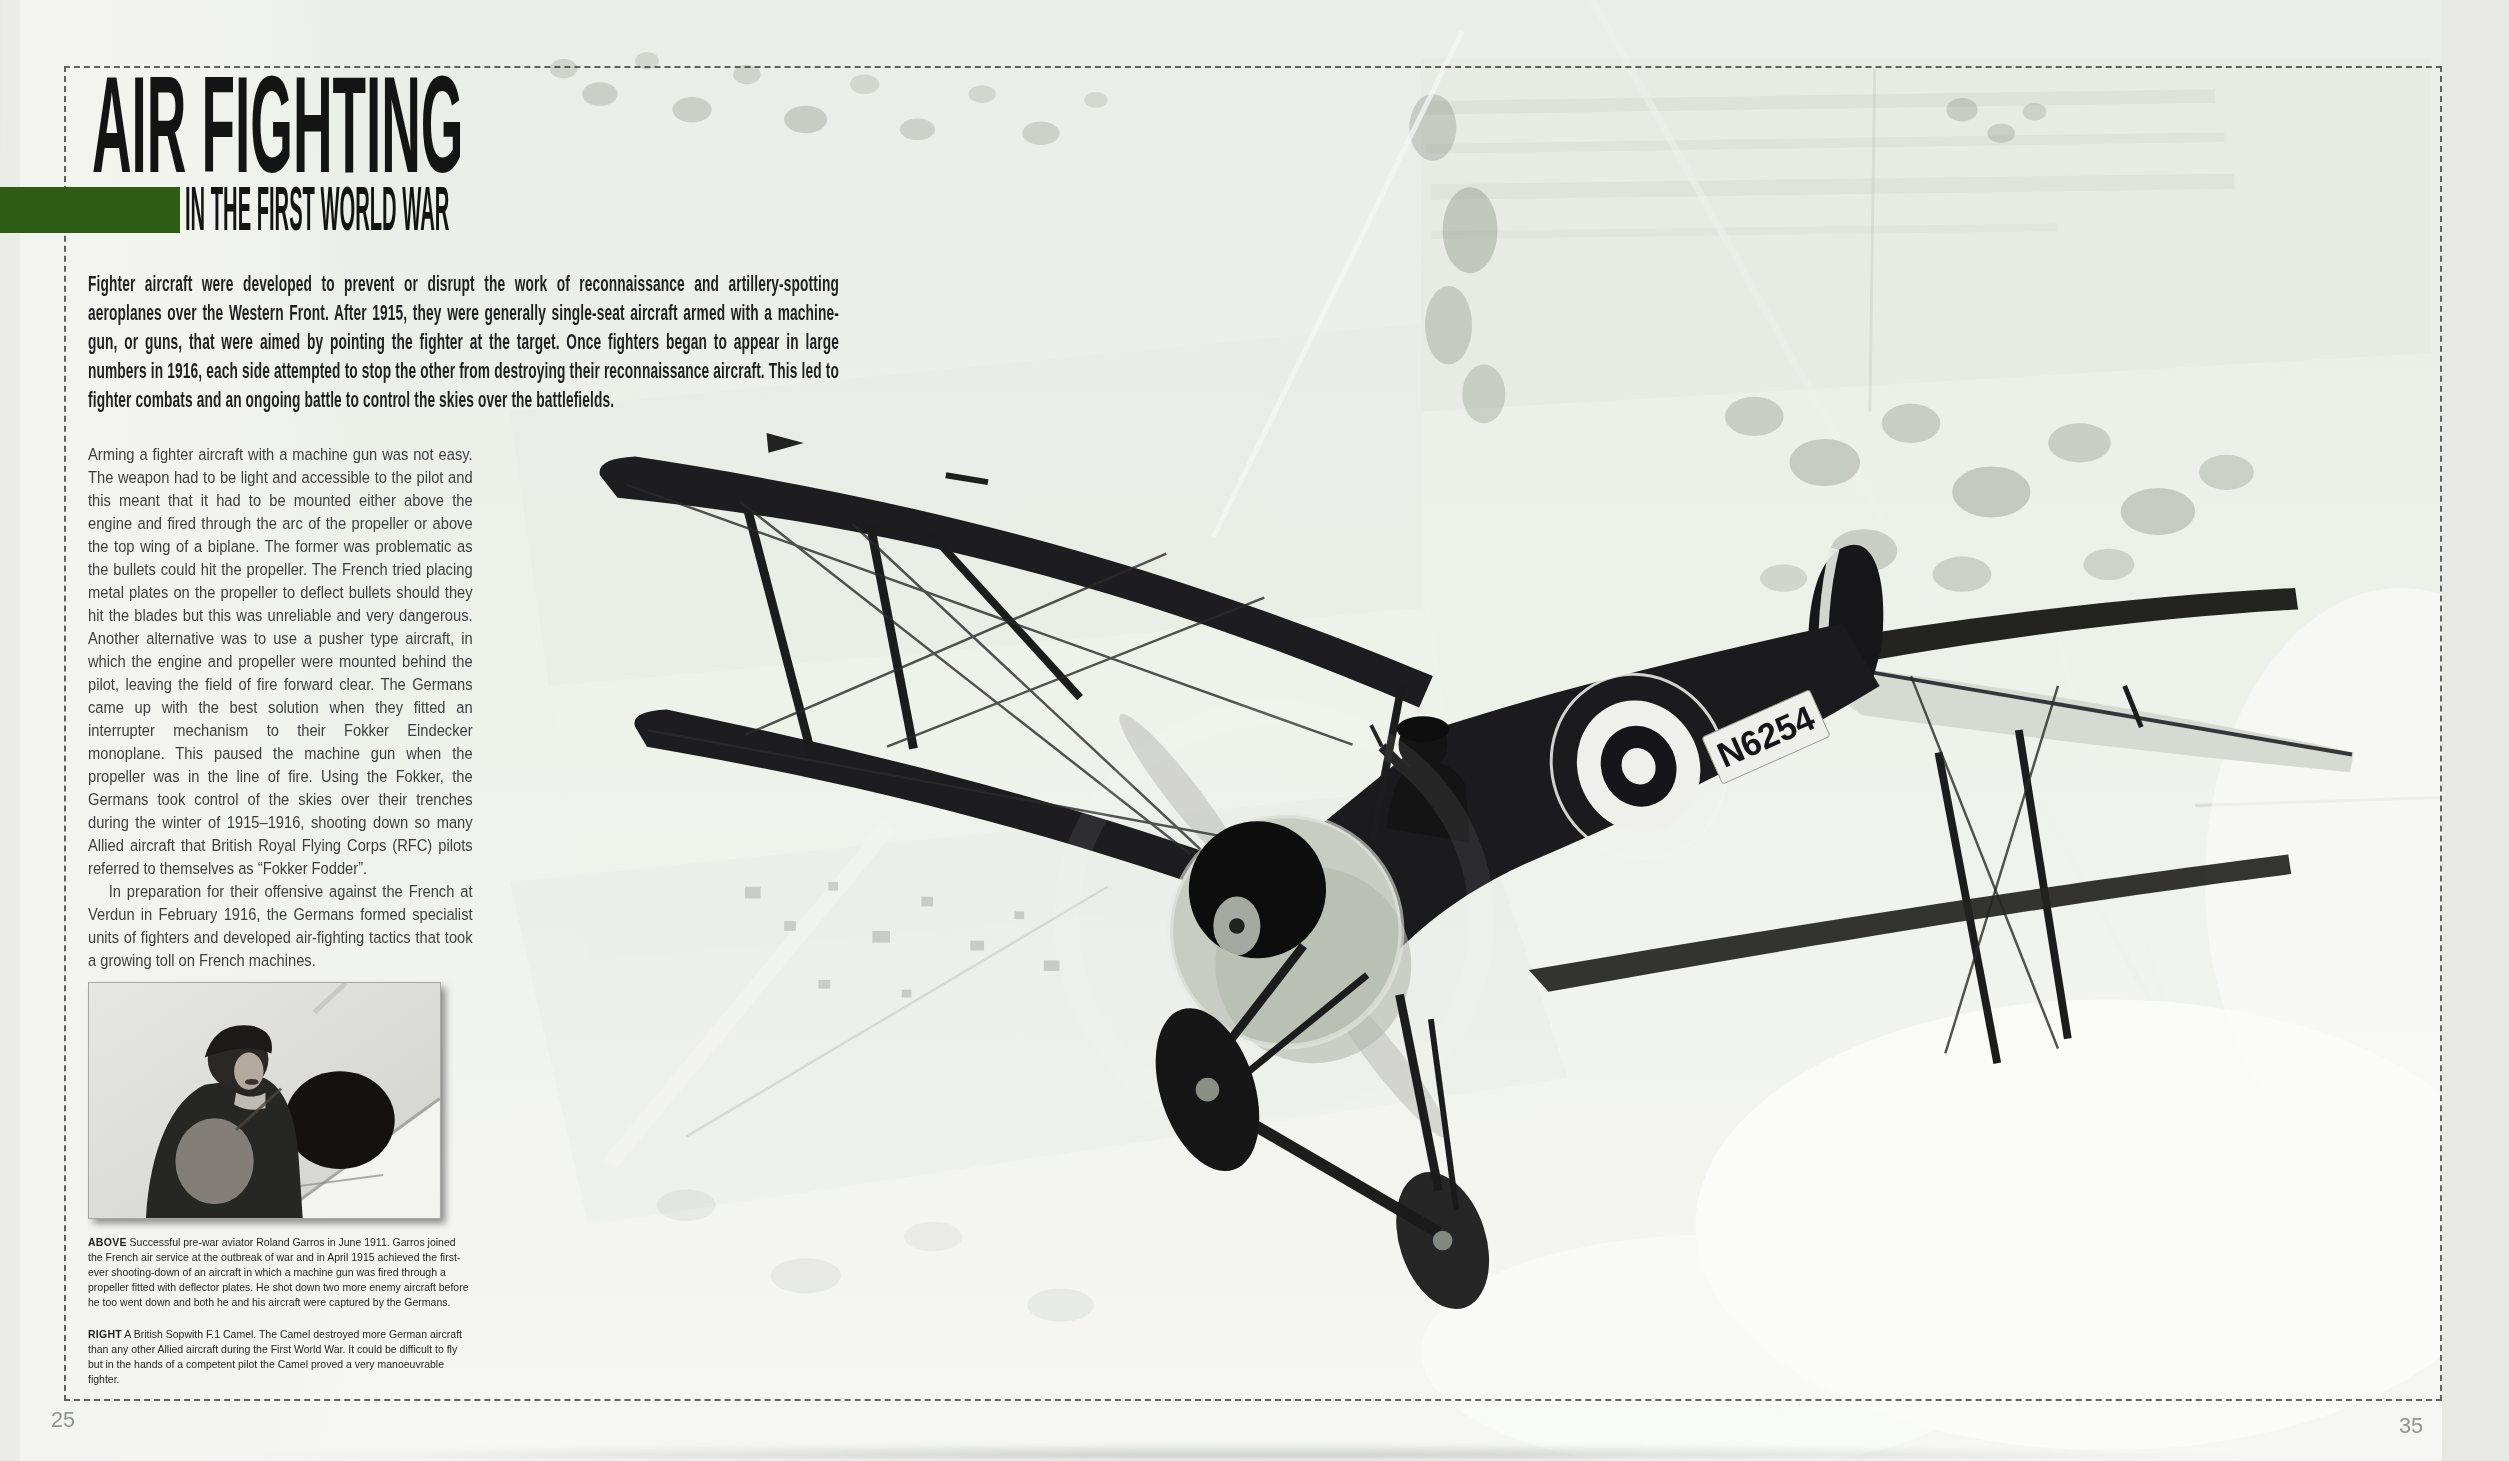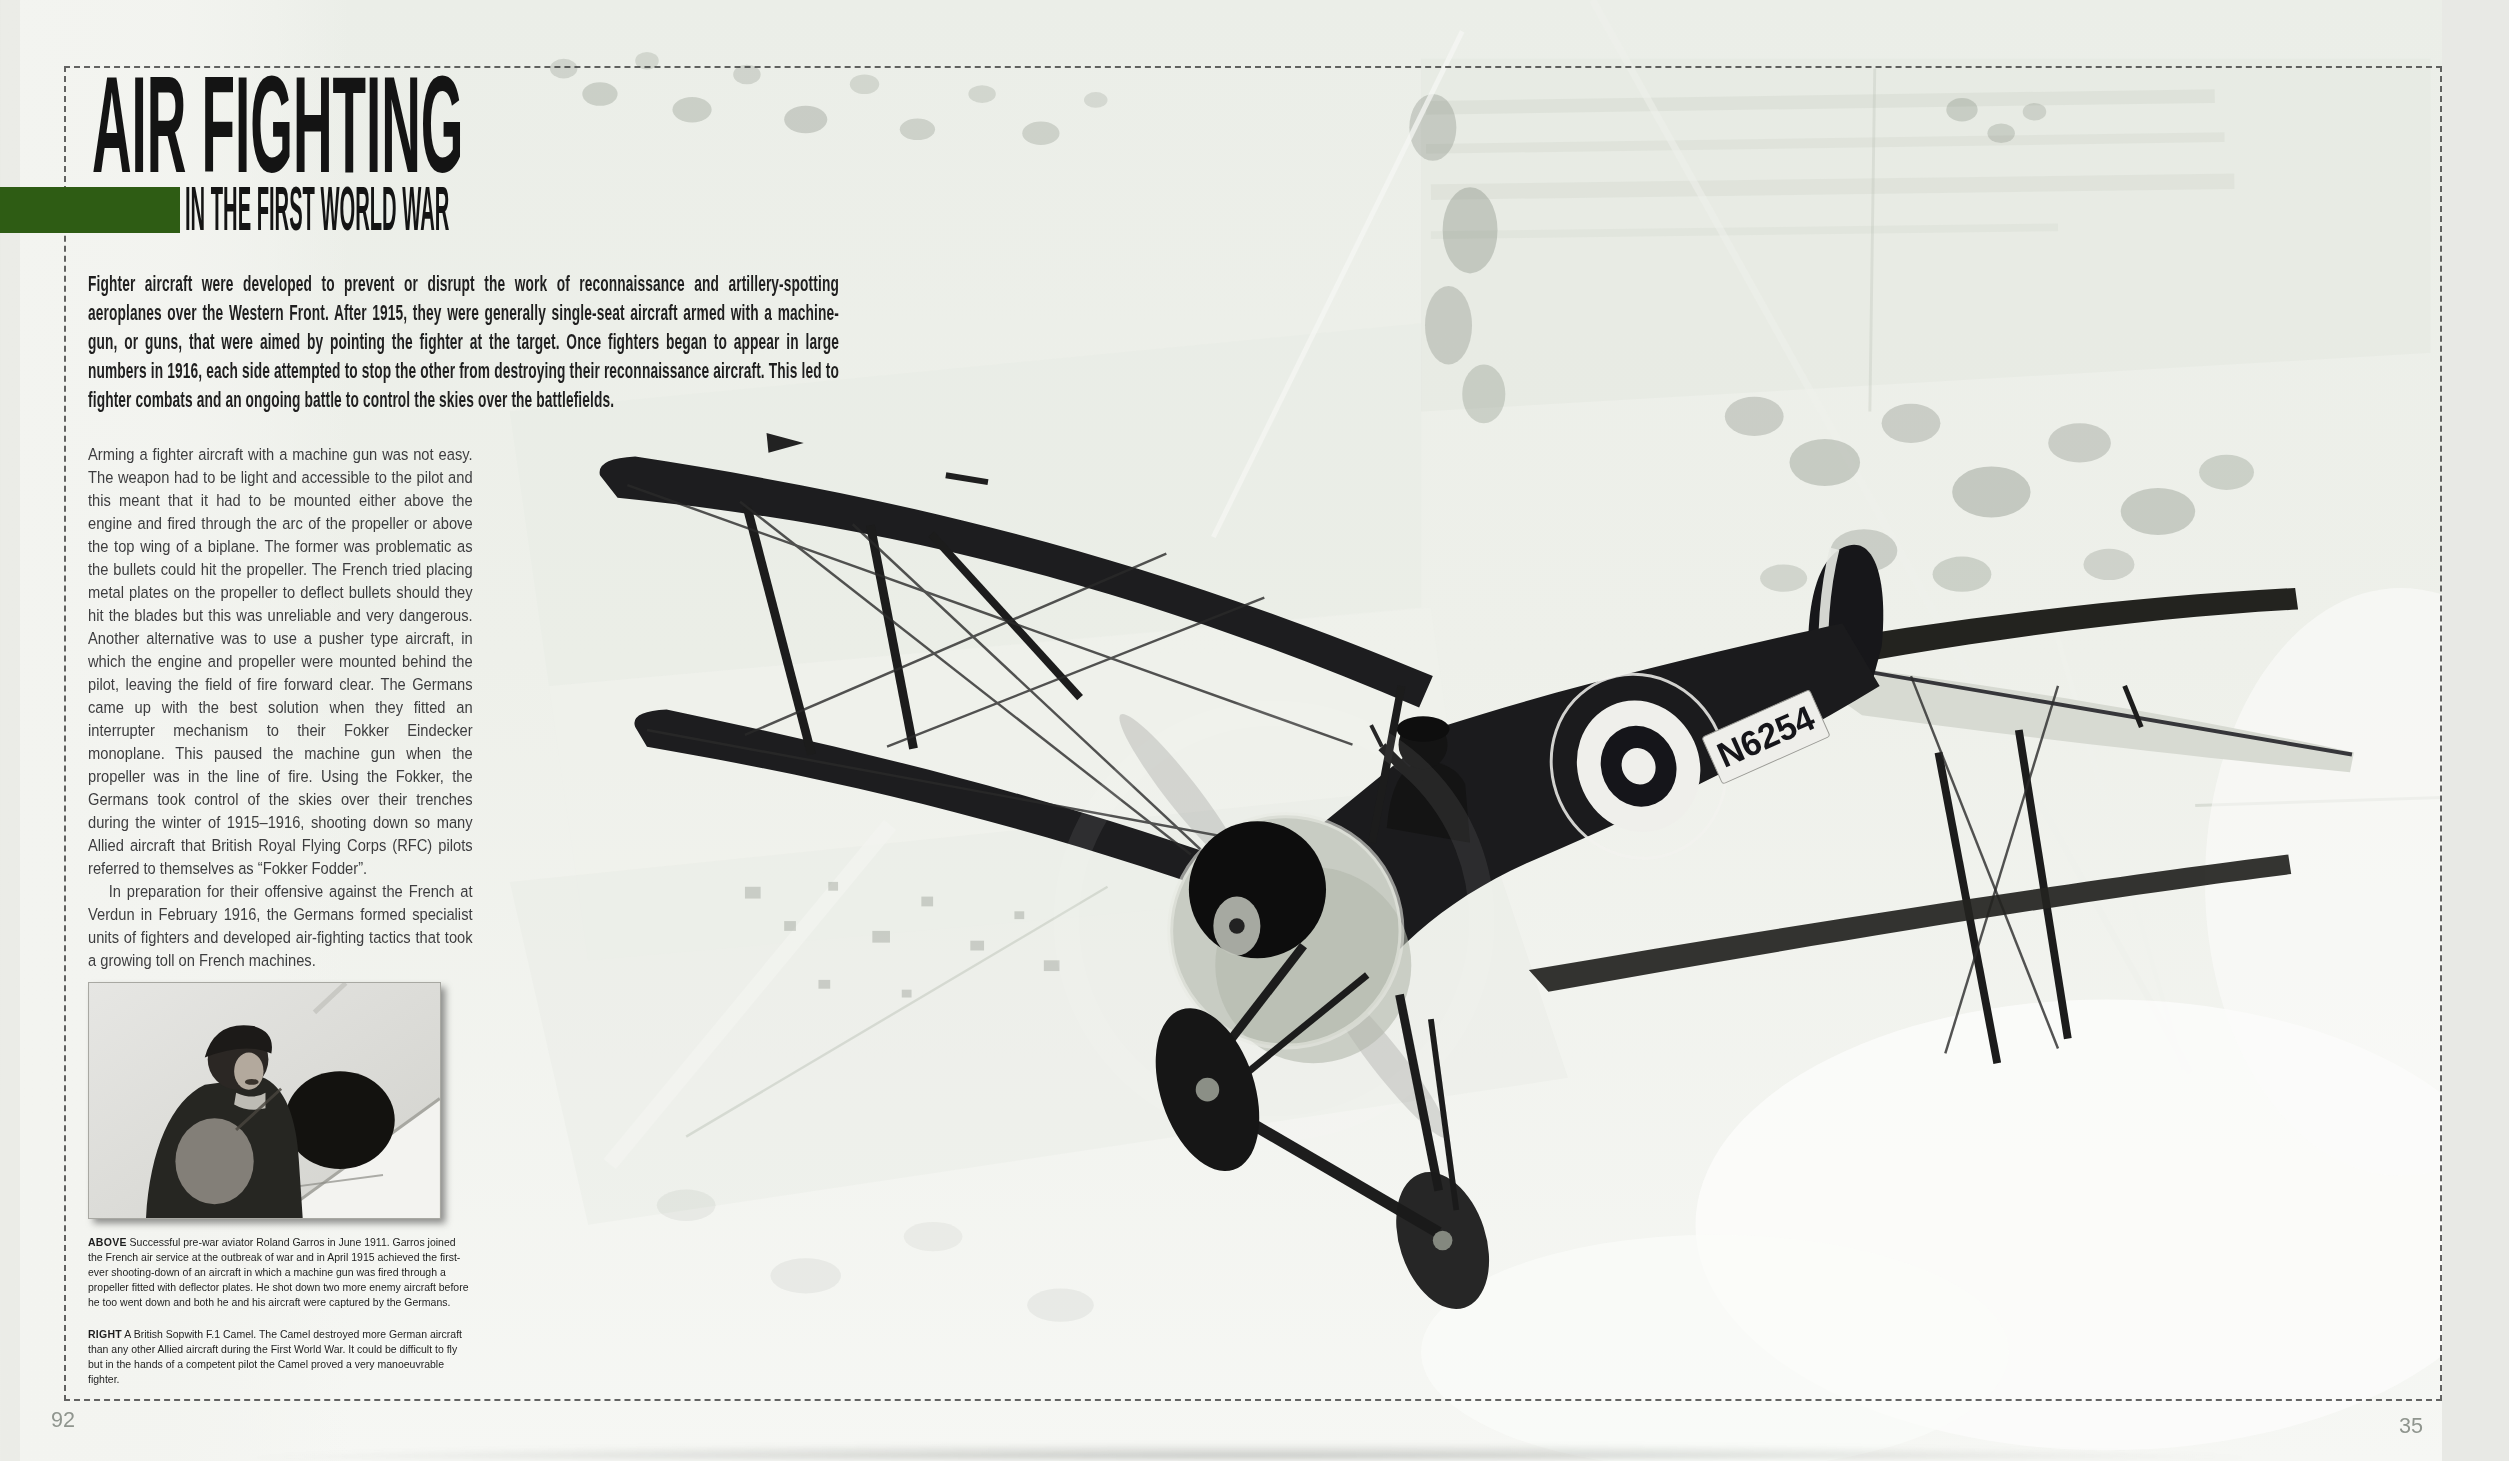--- a/index.html
+++ b/index.html
@@ -298,17 +298,17 @@
       <path d="M 150 112 Q 168 120 180 112 L 180 128 Q 162 132 148 124 Z" fill="#e4e1da" opacity="0.8"></path>
     </g>
     <line x1="150" y1="150" x2="196" y2="108" stroke="#4a463f" stroke-width="3" opacity="0.8"></line>
   </svg>
 
   <div class="txt" id="captions">
     <p><span class="cap-label">ABOVE</span><span> Successful pre-war aviator Roland Garros in June 1911. Garros joined the French air service at the outbreak of war and in April 1915 achieved the first-ever shooting-down of an aircraft in which a machine gun was fired through a propeller fitted with deflector plates. He shot down two more enemy aircraft before he too went down and both he and his aircraft were captured by the Germans.</span></p>
     <p><span class="cap-label">RIGHT</span><span> A British Sopwith F.1 Camel. The Camel destroyed more German aircraft than any other Allied aircraft during the First World War. It could be difficult to fly but in the hands of a competent pilot the Camel proved a very manoeuvrable fighter.</span></p>
   </div>
 
-  <div class="txt pagenum" id="pagenum-left">92</div>
+  <div class="txt pagenum" id="pagenum-left">25</div>
   <div class="txt pagenum" id="pagenum-right">35</div>
 
 </div>
 
 
 </body></html>

